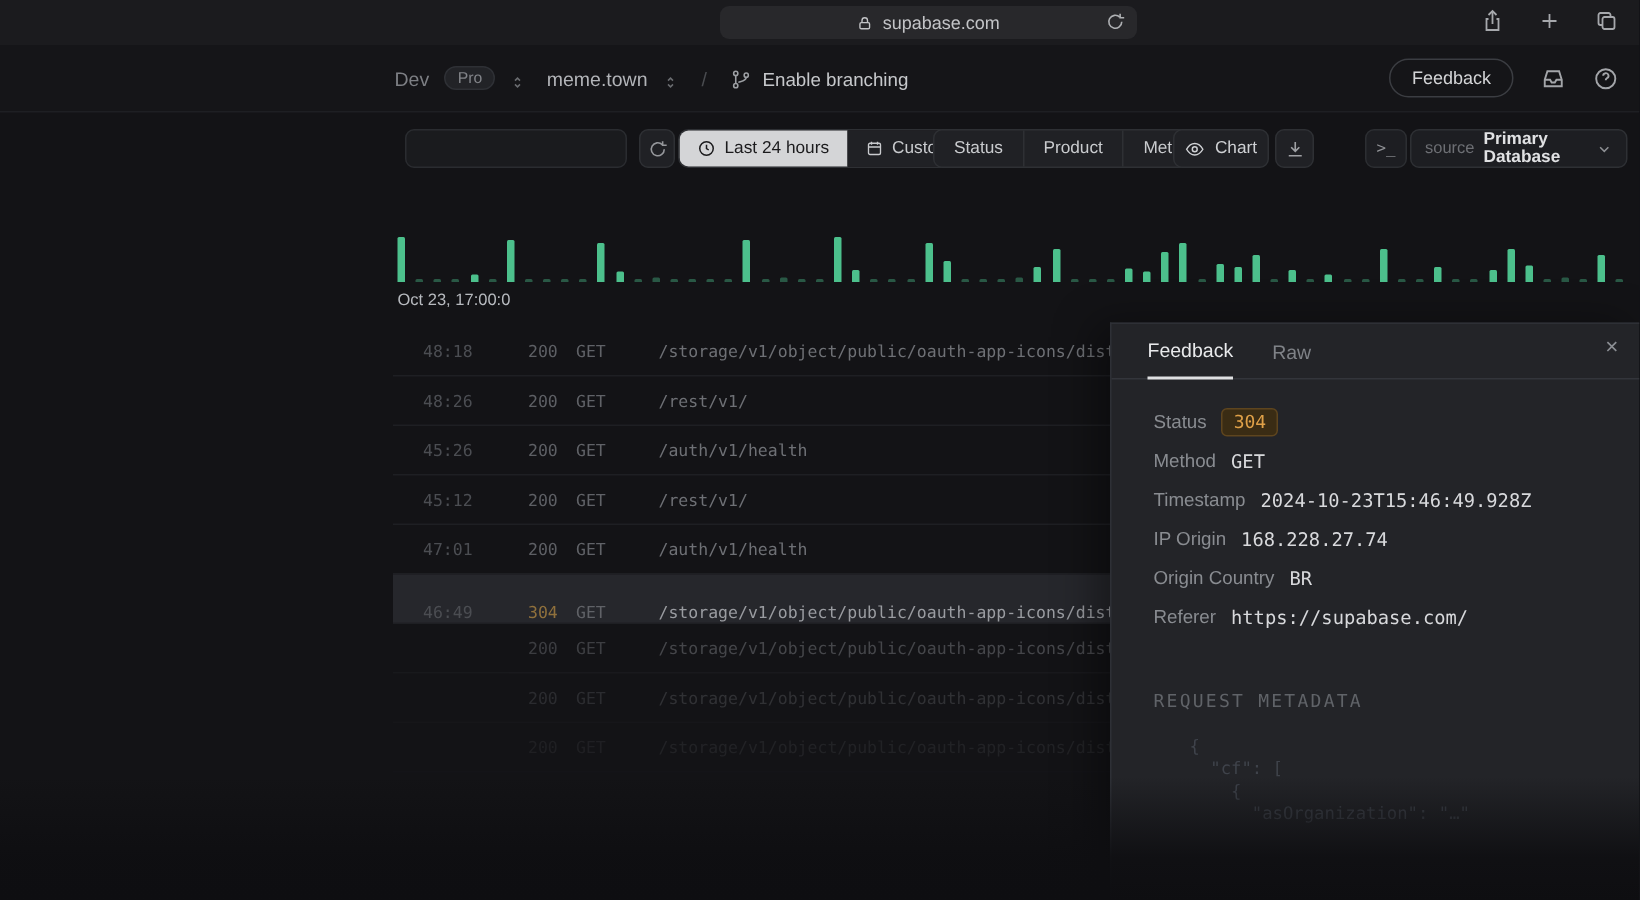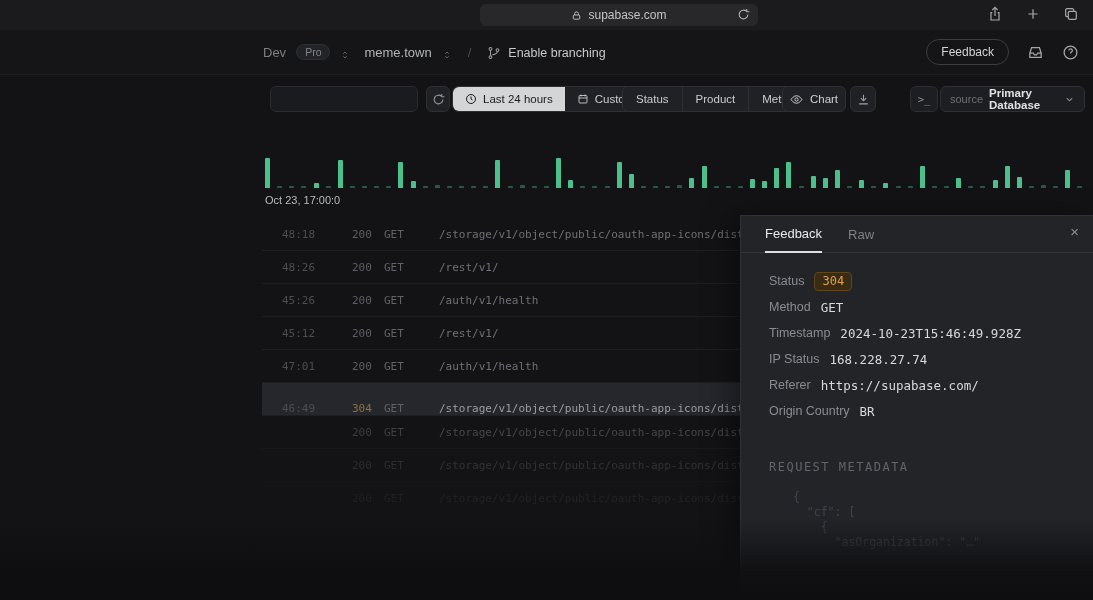--- a/index.html
+++ b/index.html
@@ -382,30 +382,30 @@
       </div>
       <div class="field-row">
         <span class="f-label">Method</span>
         <span class="f-value mono">GET</span>
       </div>
       <div class="field-row">
         <span class="f-label">Timestamp</span>
         <span class="f-value mono">2024-10-23T15:46:49.928Z</span>
       </div>
       <div class="field-row">
-        <span class="f-label">IP Status</span>
+        <span class="f-label">IP Origin</span>
         <span class="f-value mono">168.228.27.74</span>
+      </div>
+      <div class="field-row">
+        <span class="f-label">Origin Country</span>
+        <span class="f-value mono">BR</span>
       </div>
       <div class="field-row">
         <span class="f-label">Referer</span>
         <span class="f-value mono">https://supabase.com/</span>
-      </div>
-      <div class="field-row">
-        <span class="f-label">Origin Country</span>
-        <span class="f-value mono">BR</span>
       </div>
     </div>
   <div class="section-title mono">REQUEST METADATA</div>
   <div class="code-block mono" id="code-block">{
   "cf": [
     {
       "asOrganization": "…"</div>
 </div>
 
 <div class="bottom-fade"></div>

